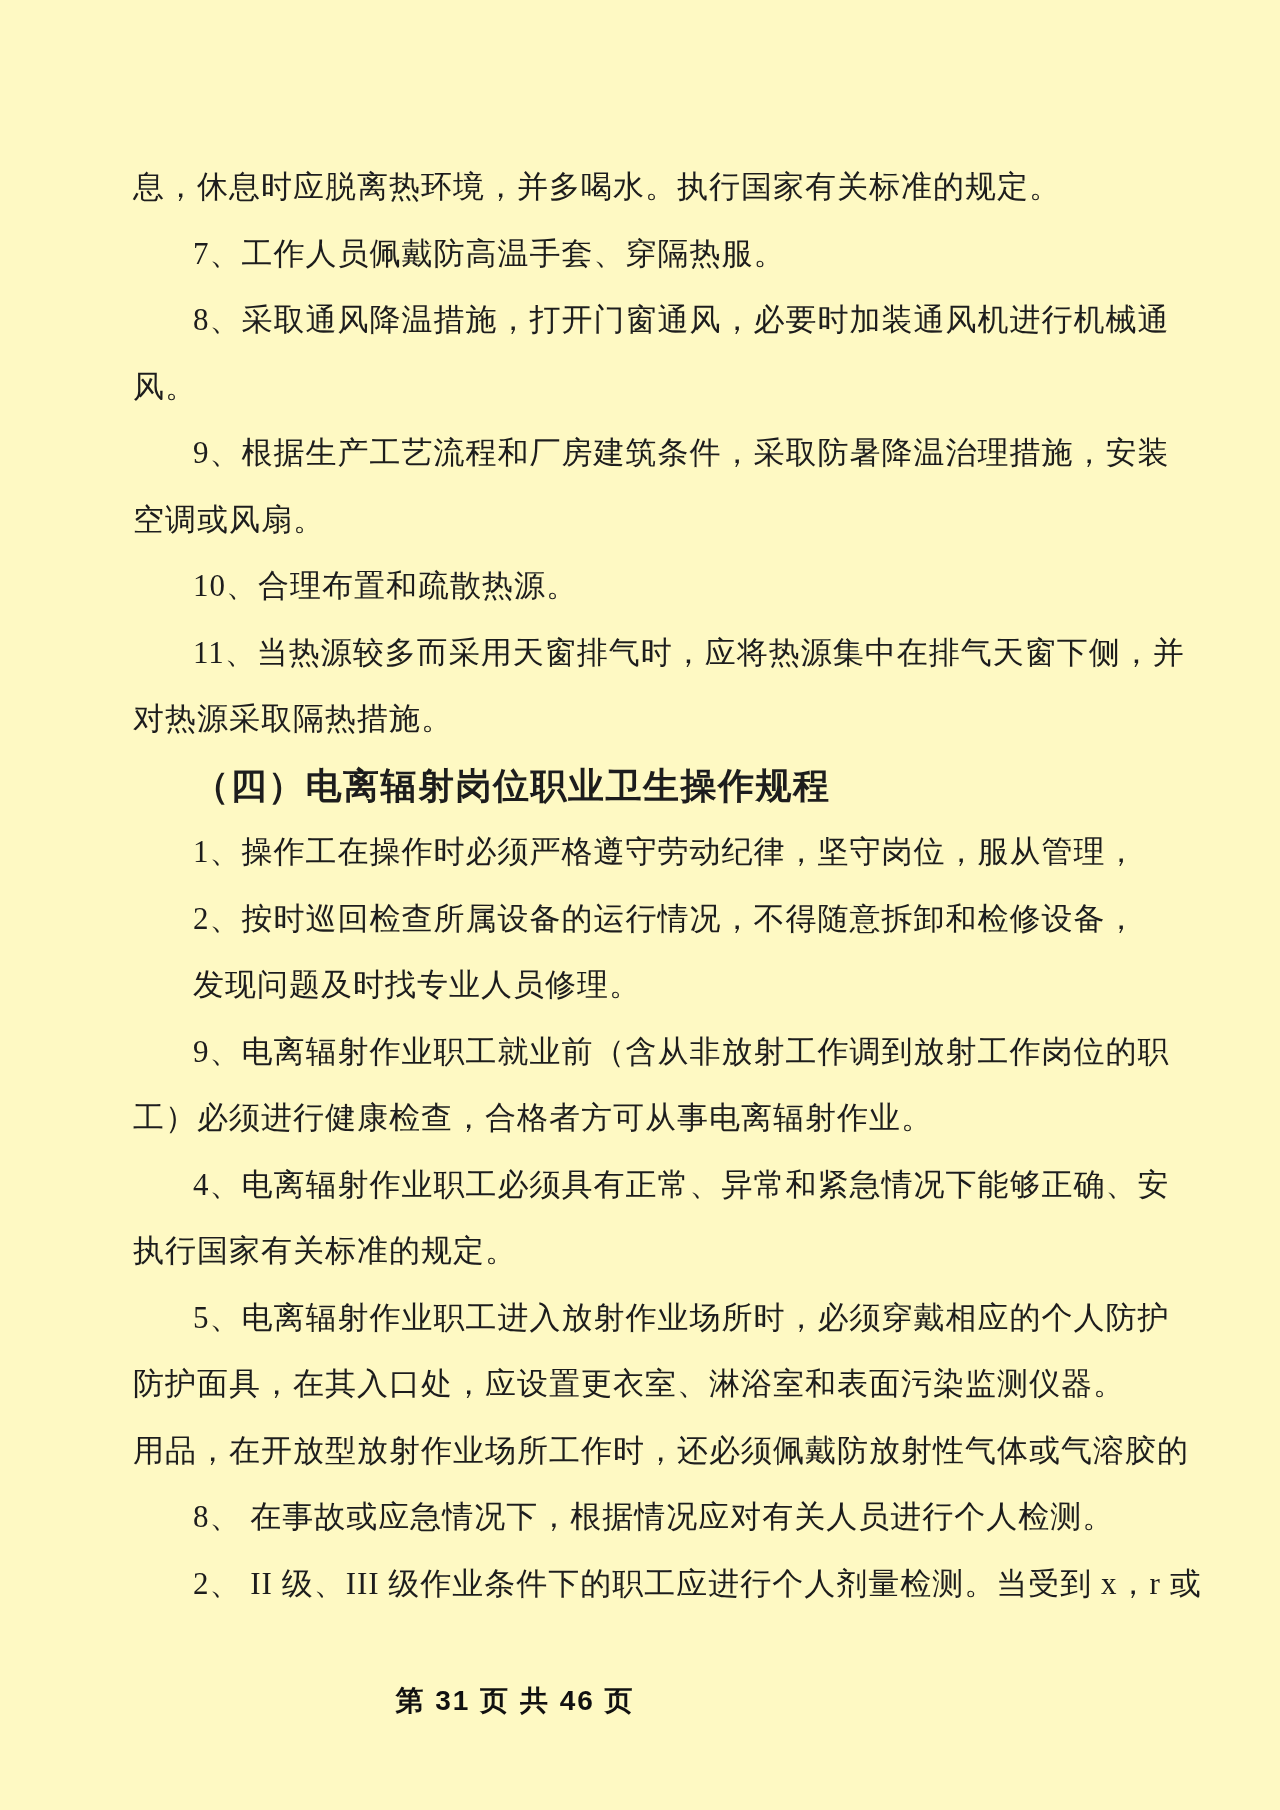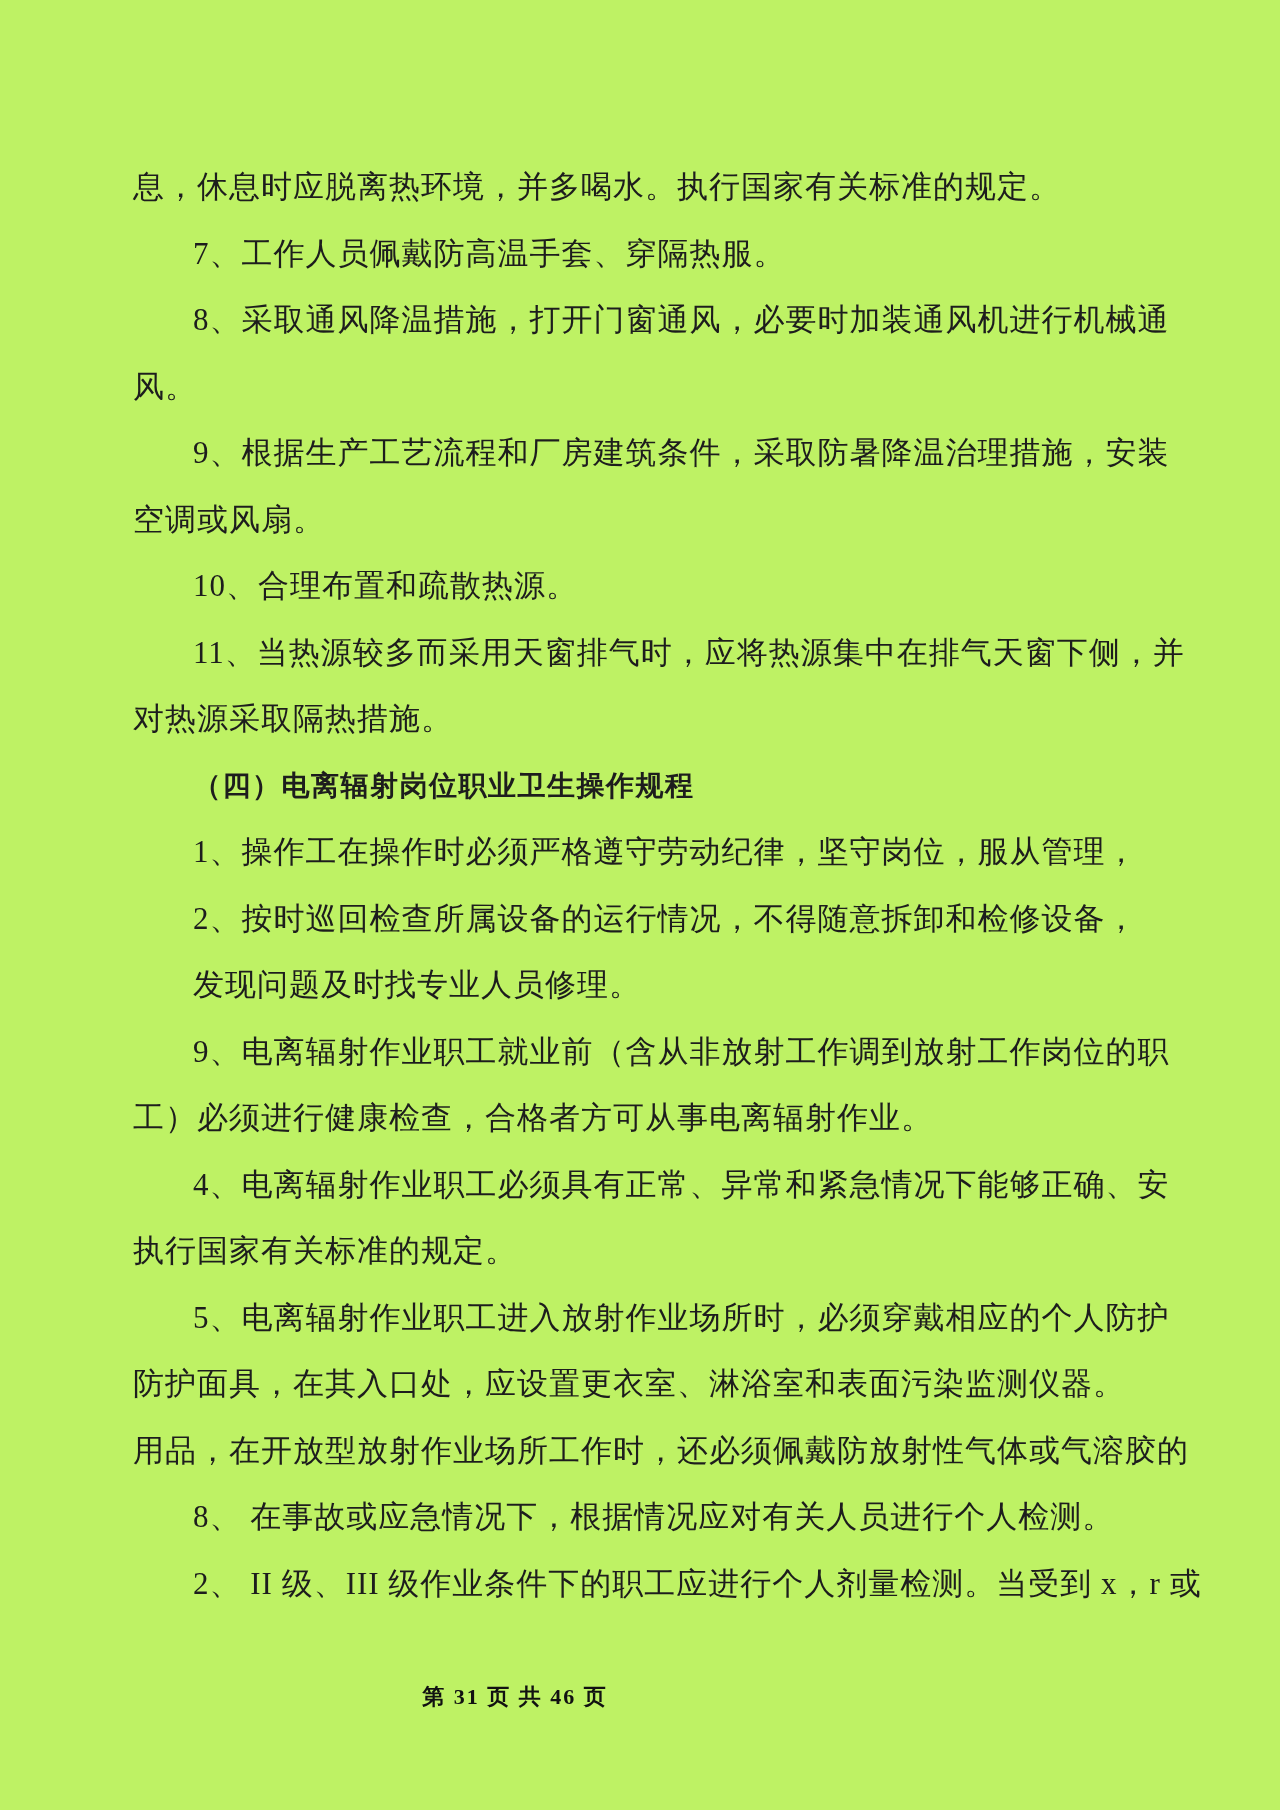--- a/index.html
+++ b/index.html
@@ -4,21 +4,21 @@
 <style>
   html, body {
     margin: 0;
     padding: 0;
     background: #ffffff;
   }
   .page {
     position: relative;
     width: 1280px;
     height: 1810px;
-    background: #bef264;
+    background: #fef9c3;
     overflow: hidden;
     font-family: "Liberation Serif", "DejaVu Serif", serif;
     color: #1d1d1d;
   }
   .content {
     position: absolute;
     left: 133px;
     top: 154px;
     width: 1060px;
   }
@@ -28,31 +28,31 @@
     font-size: 31px;
     letter-spacing: 1px;
     white-space: pre;
   }
   .line.indent {
     padding-left: 60px;
   }
   .line.heading {
     font-family: "Liberation Sans", "DejaVu Sans", sans-serif;
     font-weight: 700;
-    font-size: 28px;
+    font-size: 36px;
     letter-spacing: 1.5px;
   }
   .footer {
     position: absolute;
     top: 1682px;
     left: 515px;
     transform: translateX(-50%);
-    font-family: Liberation Serif, serif;
+    font-family: Liberation Sans, sans-serif;
     font-weight: 700;
-    font-size: 22px;
+    font-size: 28px;
     letter-spacing: 2px;
     white-space: pre;
     color: #111111;
   }
 </style>
 </head>
 <body>
 
 <div class="page">
   <div class="content">

